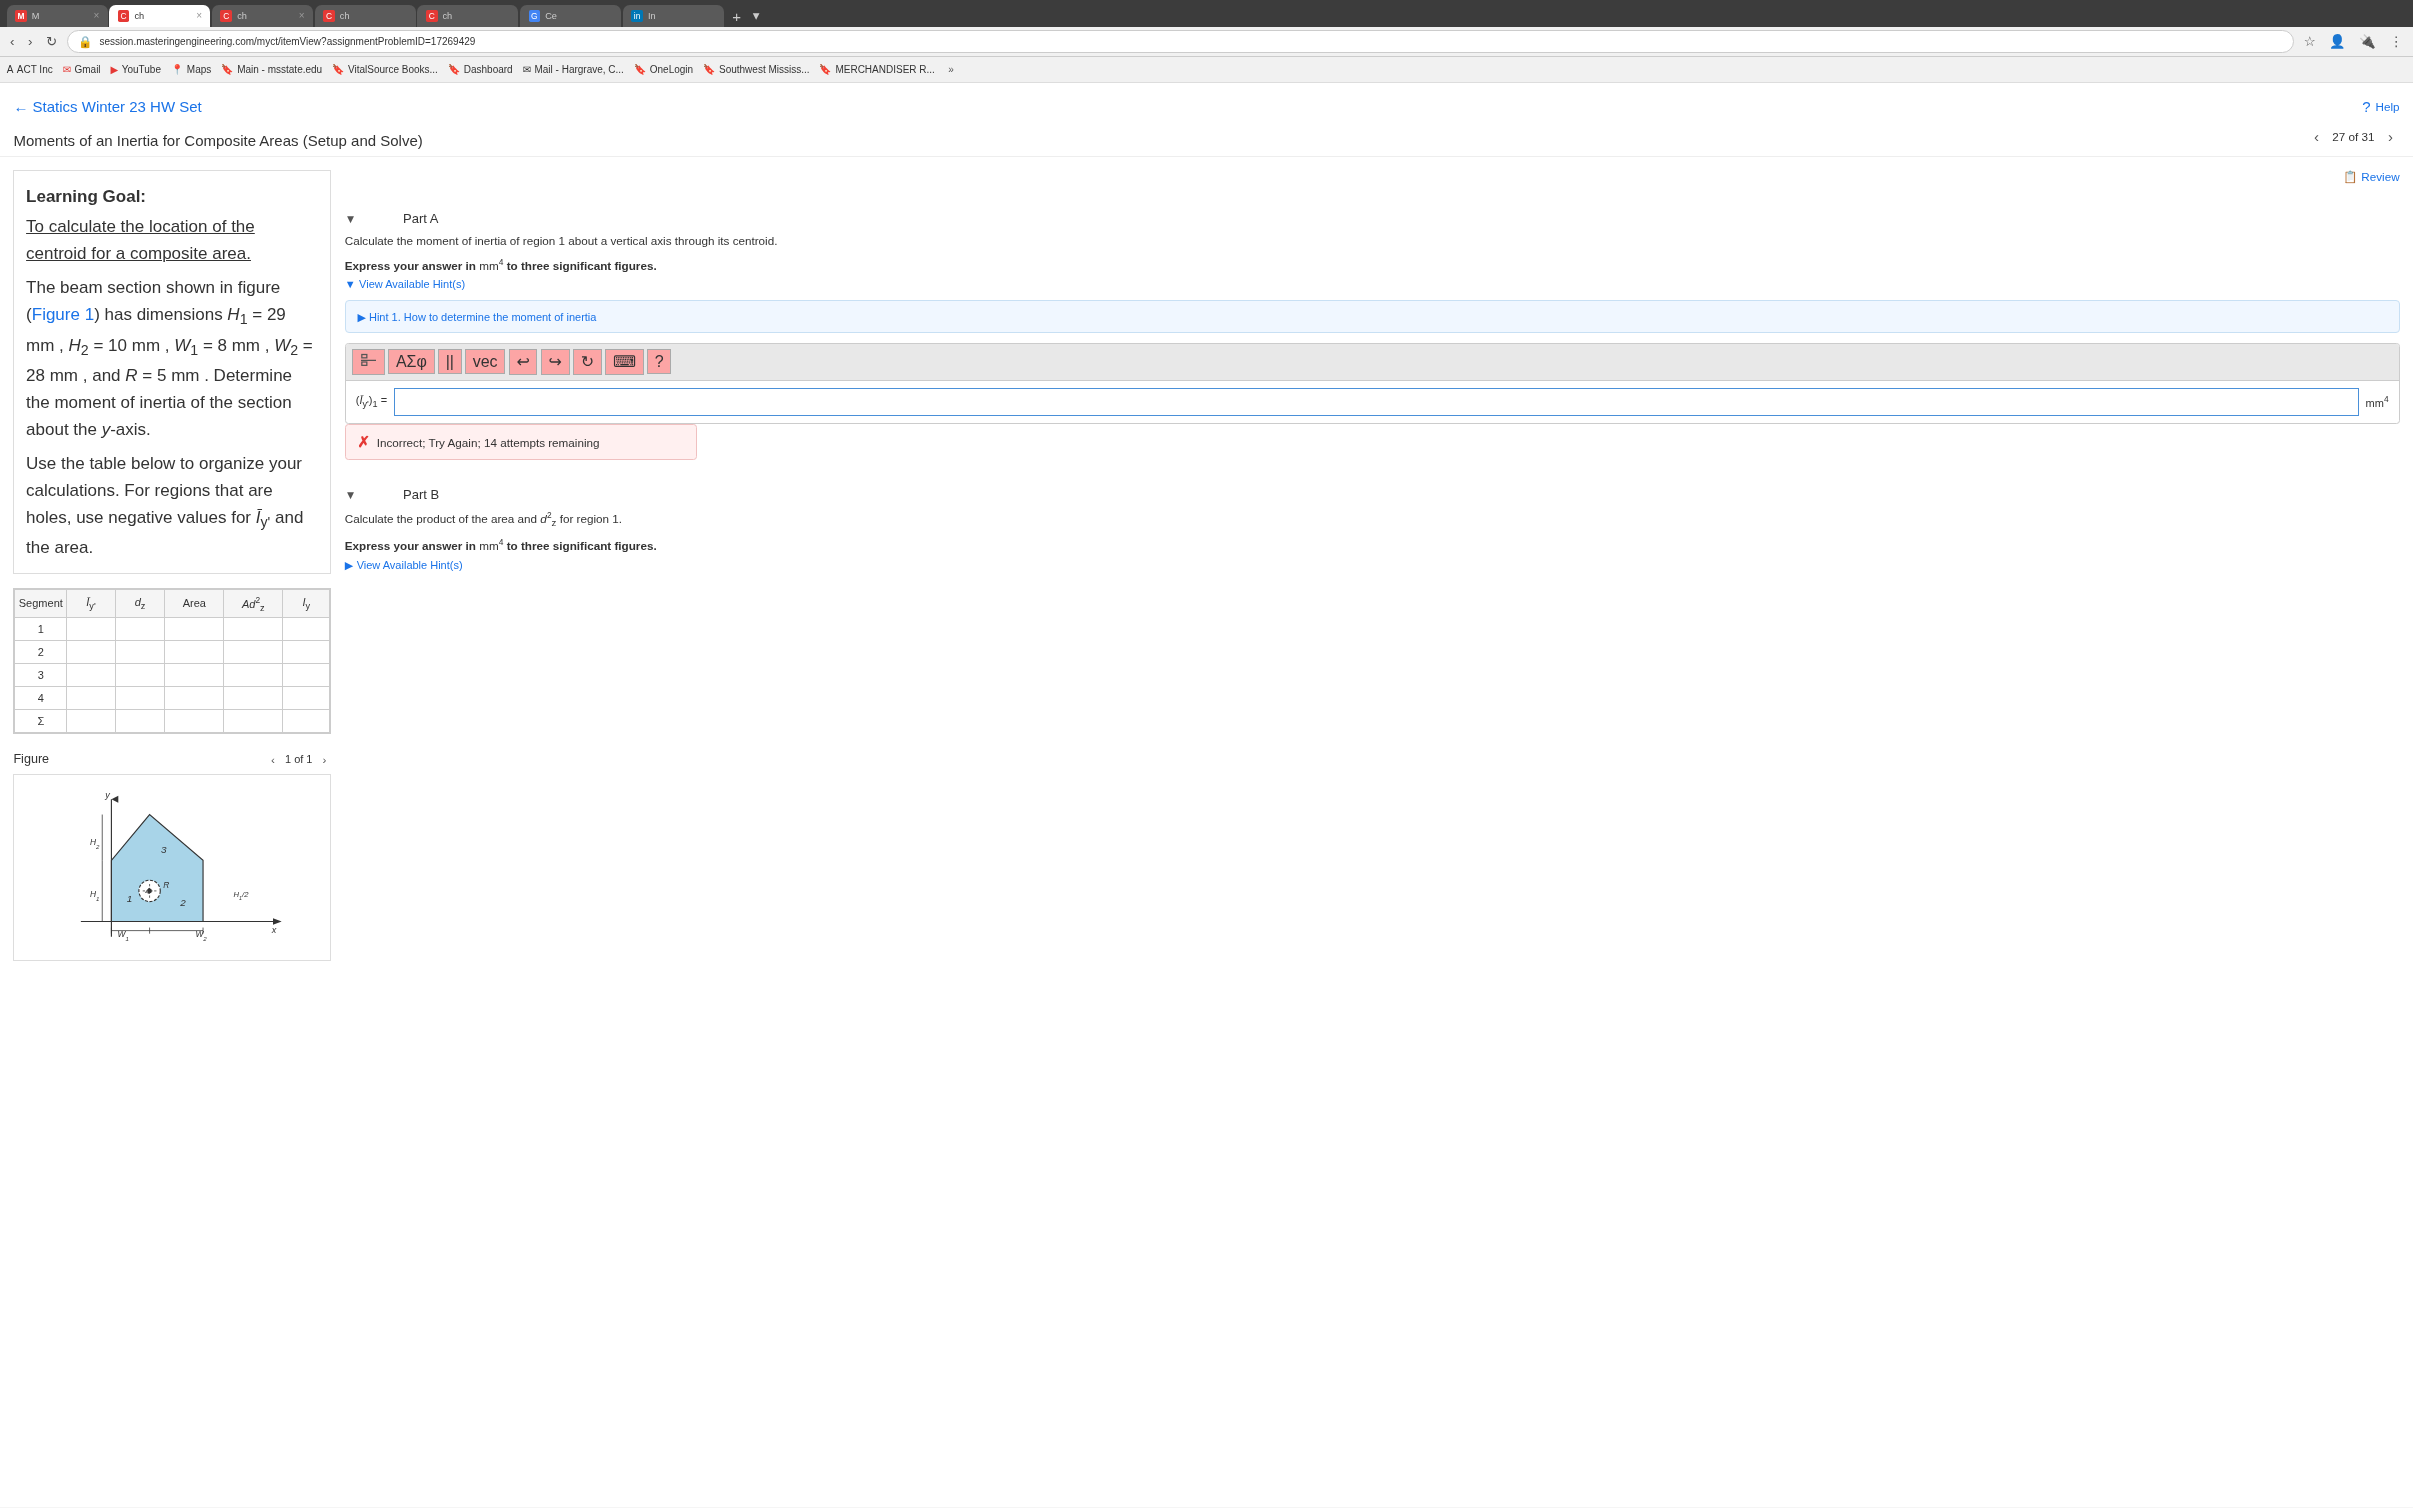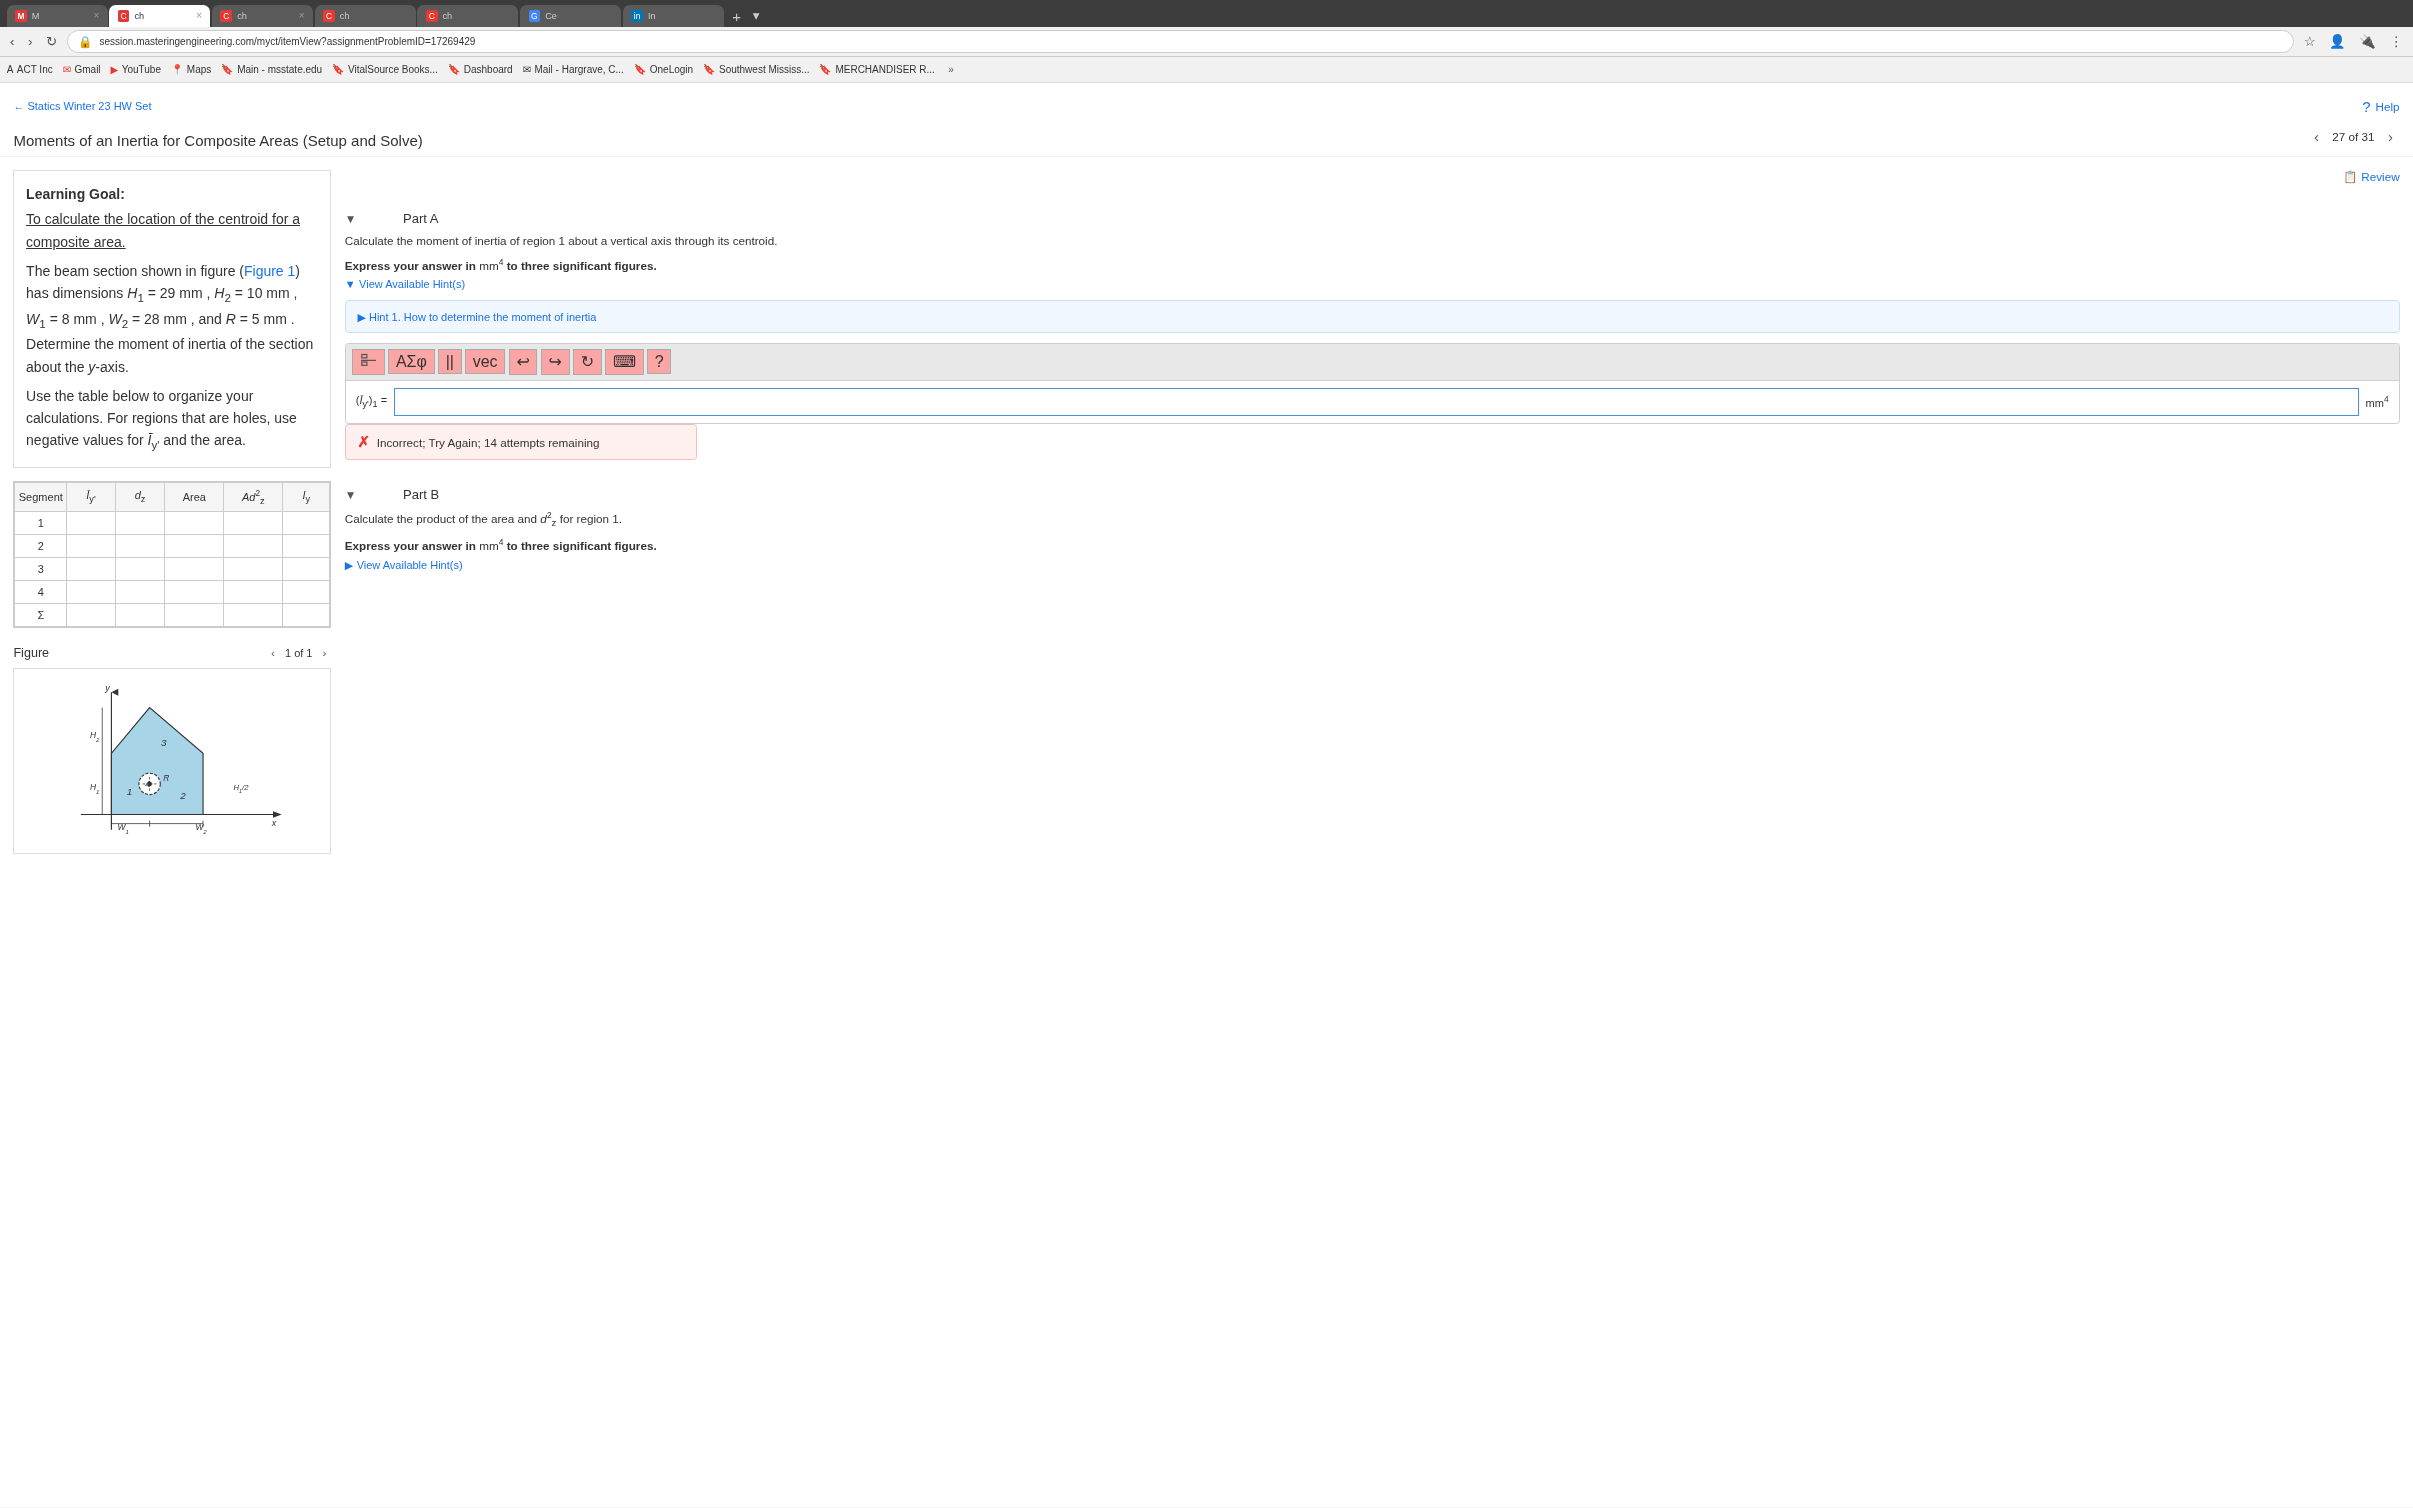--- a/index.html
+++ b/index.html
@@ -21,33 +21,33 @@
     .address-text { font-size: 10px; color: #333; flex: 1; }
     .toolbar-icons { display: flex; gap: 6.7px; align-items: center; }
     .toolbar-icon-btn { background: none; border: none; cursor: pointer; font-size: 13.4px; color: #555; padding: 3.4px; }
 
     .bookmarks-bar { background: #f1f1f1; border-bottom: 0.8px solid #ddd; padding: 3.4px 6.7px; display: flex; align-items: center; gap: 10px; overflow: hidden; }
     .bookmark { display: flex; align-items: center; gap: 3.4px; font-size: 10px; color: #333; cursor: pointer; white-space: nowrap; text-decoration: none; }
 
     
     .page { background: #fff; min-height: calc(100vh - 84px); }
     .page-header { padding: 8.4px 13.4px 0; border-bottom: 0.8px solid #eee; }
-    .breadcrumb-link { color: #1a73e8; font-size: 11px; cursor: pointer; text-decoration: none; }
+    .breadcrumb-link { color: #1a73e8; font-size: 15px; cursor: pointer; text-decoration: none; }
     .page-title-row { display: flex; align-items: flex-end; justify-content: space-between; padding: 6.7px 0; }
     .page-title { font-size: 15px; font-weight: normal; color: #333; }
     .page-nav { display: flex; align-items: center; gap: 6.7px; }
     .page-nav-btn { background: none; border: none; cursor: pointer; font-size: 15px; color: #555; padding: 3.4px 6.7px; border-radius: 3.4px; }
     .page-count { font-size: 11.7px; color: #333; }
 
     
     .content-area { display: flex; padding: 13.4px; gap: 13.4px; }
 
     
     .left-panel { width: 318px; flex-shrink: 0; }
-    .learning-goal-box { background: #fff; border: 0.8px solid #ddd; padding: 11.7px; margin-bottom: 13.4px; font-size: 14px; line-height: 1.6; }
+    .learning-goal-box { background: #fff; border: 0.8px solid #ddd; padding: 11.7px; margin-bottom: 13.4px; font-size: 17px; line-height: 1.6; }
     .learning-goal-title { font-weight: bold; margin-bottom: 3.4px; }
     .link-text { color: #1a73e8; cursor: pointer; text-decoration: none; }
 
     .table-container { border: 0.8px solid #ccc; }
     table { width: 100%; border-collapse: collapse; font-size: 11px; }
     table th, table td { border: 0.8px solid #ccc; padding: 5px 3.4px; text-align: center; background: #fff; min-height: 23.5px; }
     table th { background: #f5f5f5; font-weight: normal; }
 
     .figure-section { margin-top: 13.4px; }
     .figure-header { display: flex; align-items: center; justify-content: space-between; padding: 3.4px 0 6.7px; }

